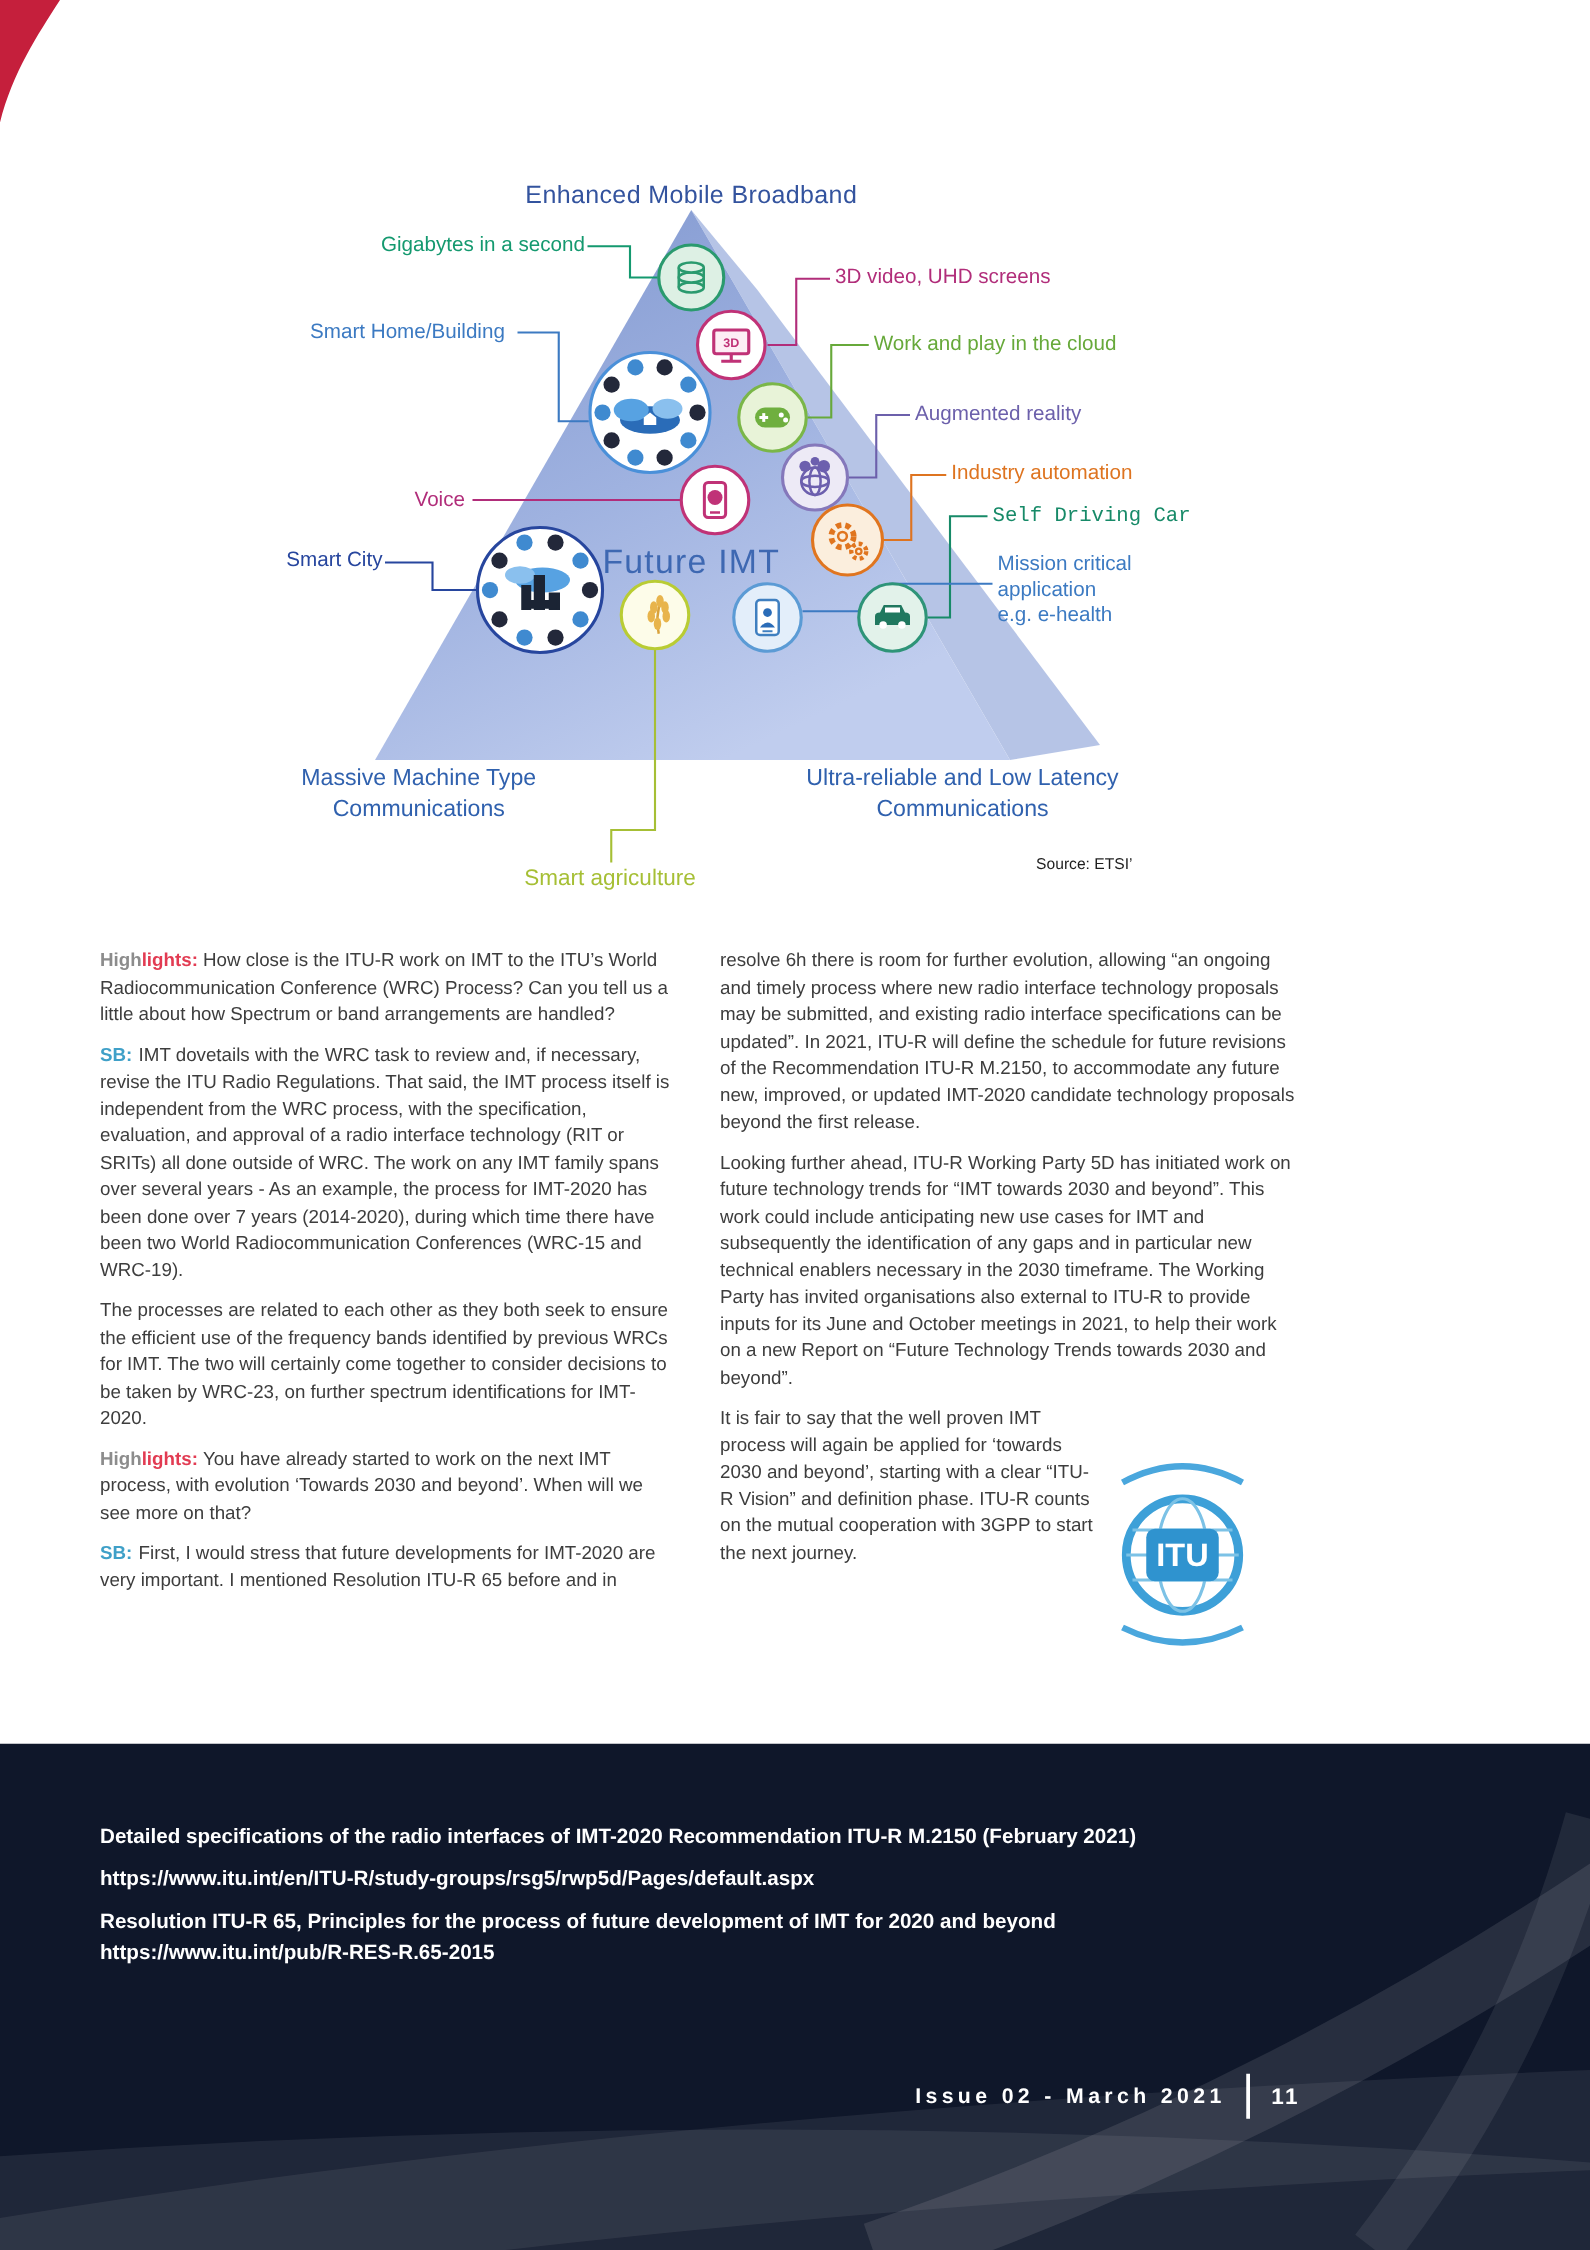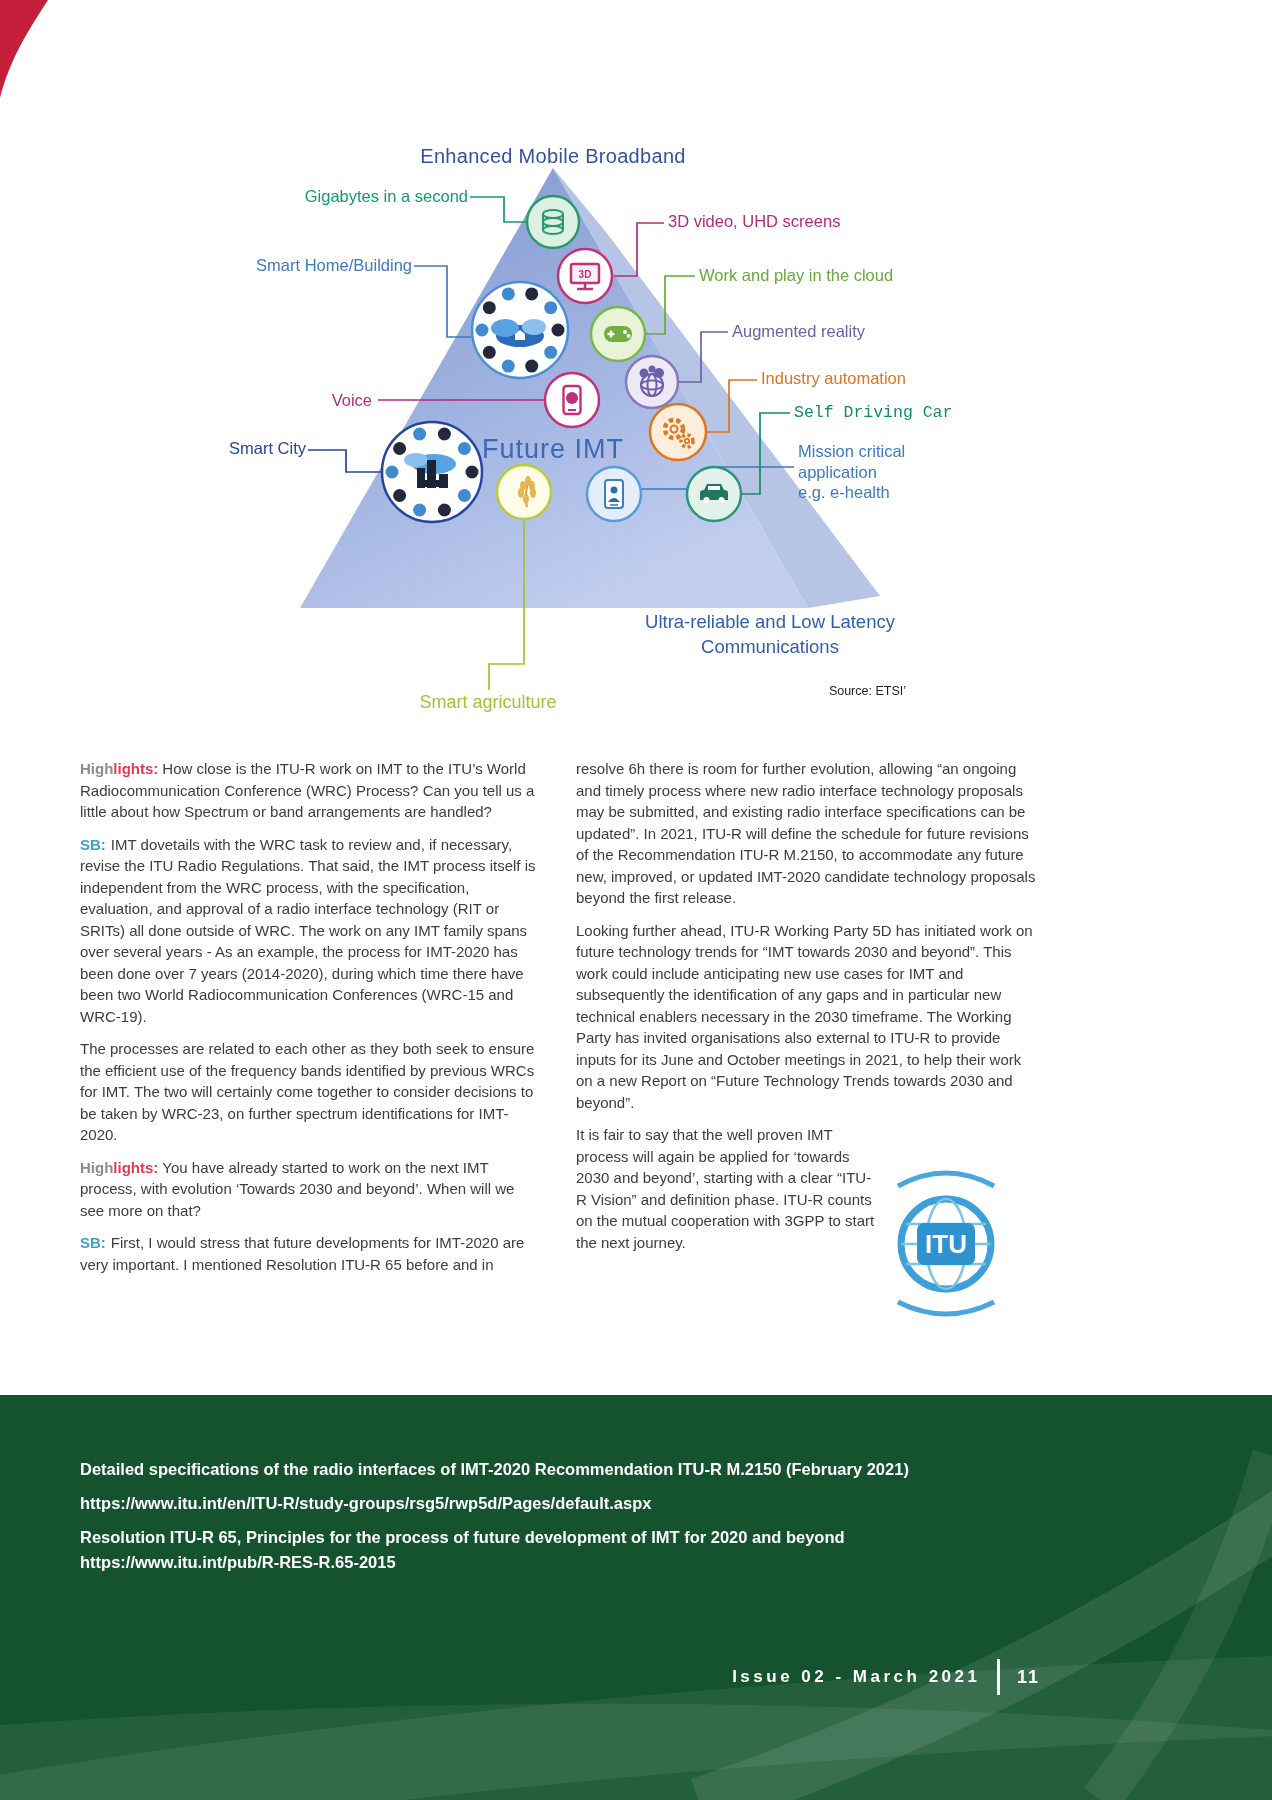--- a/index.html
+++ b/index.html
@@ -6,21 +6,21 @@
   .page{position:relative;width:1272px;height:1800px;background:#ffffff;overflow:hidden;
         font-family:"Liberation Sans",sans-serif;}
   
   .diagram{position:absolute;left:0;top:0;width:1272px;height:750px;}
   .dsvg{position:absolute;left:0;top:0;}
   .dlabel{position:absolute;font-size:16.5px;line-height:1.2;white-space:nowrap;}
   .dlabel.wrap{white-space:normal;}
   .d-title{left:353px;top:144px;width:400px;text-align:center;font-size:20px;color:#33539e;letter-spacing:.3px;}
   .d-giga{left:300px;top:187px;width:168px;text-align:right;color:#14996f;}
   .d-3d{left:668px;top:212px;color:#b12d7a;}
-  .d-home{left:248px;top:256px;width:164px;text-align:right;color:#3c7ac2;}
+  .d-home{left:248px;top:256px;width:164px;text-align:left;color:#3c7ac2;}
   .d-work{left:699px;top:266px;color:#67a93a;}
   .d-aug{left:732px;top:322px;color:#6c60ab;}
   .d-ind{left:761px;top:369px;color:#de7420;}
   .d-self{left:794px;top:403px;color:#178a68;font-family:Liberation Mono, monospace;}
   .d-voice{left:308px;top:391px;width:64px;text-align:right;color:#b12d7a;}
   .d-city{left:224px;top:439px;width:82px;text-align:right;color:#27469e;}
   .d-mission{left:798px;top:441px;color:#3c7ac2;line-height:1.25;}
   .d-future{left:453px;top:433px;width:200px;text-align:center;font-size:27px;color:#3e68b2;letter-spacing:1px;}
   .d-massive{left:212px;top:610px;width:246px;text-align:center;font-size:18.5px;color:#3061ae;line-height:1.35;}
   .d-ultra{left:618px;top:610px;width:304px;text-align:center;font-size:18.5px;color:#3061ae;line-height:1.35;}
@@ -30,21 +30,21 @@
   .col{position:absolute;top:758px;font-size:15px;line-height:21.5px;color:#3d3d3d;}
   .col p{margin:0 0 11px 0;}
   .col-left{left:80px;width:460px;}
   .col-right{left:576px;width:464px;}
   .hl-gray{color:#8c8c8c;font-weight:700;}
   .hl-red{color:#e23b52;font-weight:700;margin-right:4px;}
   .sb{color:#3fa0c8;font-weight:700;margin-right:5px;}
   .narrow{width:302px;}
   .itu-logo{position:absolute;left:876px;top:1166px;width:140px;height:156px;}
   
-  .footer{position:absolute;left:0;top:1395px;width:1272px;height:405px;background:#14532d;overflow:hidden;}
+  .footer{position:absolute;left:0;top:1395px;width:1272px;height:405px;background:#0f172a;overflow:hidden;}
   .footer-swoosh{position:absolute;left:0;top:0;}
   .footer-lines{position:absolute;left:80px;top:62px;color:#ffffff;font-weight:700;font-size:16.5px;line-height:25px;}
   .fblock{margin-top:9px;}
   .fblock:first-child{margin-top:0;}
   .femail{text-decoration:none;color:#ffffff;}
   .issue-row{position:absolute;right:232px;top:262px;height:40px;display:flex;align-items:center;gap:17px;color:#fff;}
   .issue-text{font-size:17px;font-weight:700;letter-spacing:3.5px;}
   .issue-bar{width:2.5px;height:36px;background:#ffffff;}
   .issue-page{font-size:18px;font-weight:700;letter-spacing:2px;}
   .corner{position:absolute;left:0;top:0;}
@@ -226,20 +226,21 @@
     <div class="dlabel d-ind">Industry automation</div>
     <div class="dlabel d-self">Self Driving Car</div>
     <div class="dlabel d-voice">Voice</div>
     <div class="dlabel d-city">Smart City</div>
     <div class="dlabel d-mission">
       <div>Mission critical</div>
       <div>application</div>
       <div>e.g. e-health</div>
     </div>
     <div class="dlabel d-future">Future IMT</div>
+    <div class="dlabel d-massive wrap">Massive Machine Type Communications</div>
     <div class="dlabel d-ultra wrap">Ultra-reliable and Low Latency Communications</div>
     <div class="dlabel d-agri">Smart agriculture</div>
     <div class="dlabel d-source">Source: ETSI’</div>
   </div>
 
   <div class="col col-left">
     <p><span class="hl-gray">High</span><span class="hl-red">lights:</span><span>How close is the ITU-R work on IMT to the ITU’s World Radiocommunication Conference (WRC) Process? Can you tell us a little about how Spectrum or band arrangements are handled?</span></p>
     <p><span class="sb">SB:</span><span>IMT dovetails with the WRC task to review and, if necessary, revise the ITU Radio Regulations. That said, the IMT process itself is independent from the WRC process, with the specification, evaluation, and approval of a radio interface technology (RIT or SRITs) all done outside of WRC. The work on any IMT family spans over several years - As an example, the process for IMT-2020 has been done over 7 years (2014-2020), during which time there have been two World Radiocommunication Conferences (WRC-15 and WRC-19).</span></p>
     <p><span>The processes are related to each other as they both seek to ensure the efficient use of the frequency bands identified by previous WRCs for IMT. The two will certainly come together to consider decisions to be taken by WRC-23, on further spectrum identifications for IMT-2020.</span></p>
     <p><span class="hl-gray">High</span><span class="hl-red">lights:</span><span>You have already started to work on the next IMT process, with evolution ‘Towards 2030 and beyond’.  When will we see more on that?</span></p>

